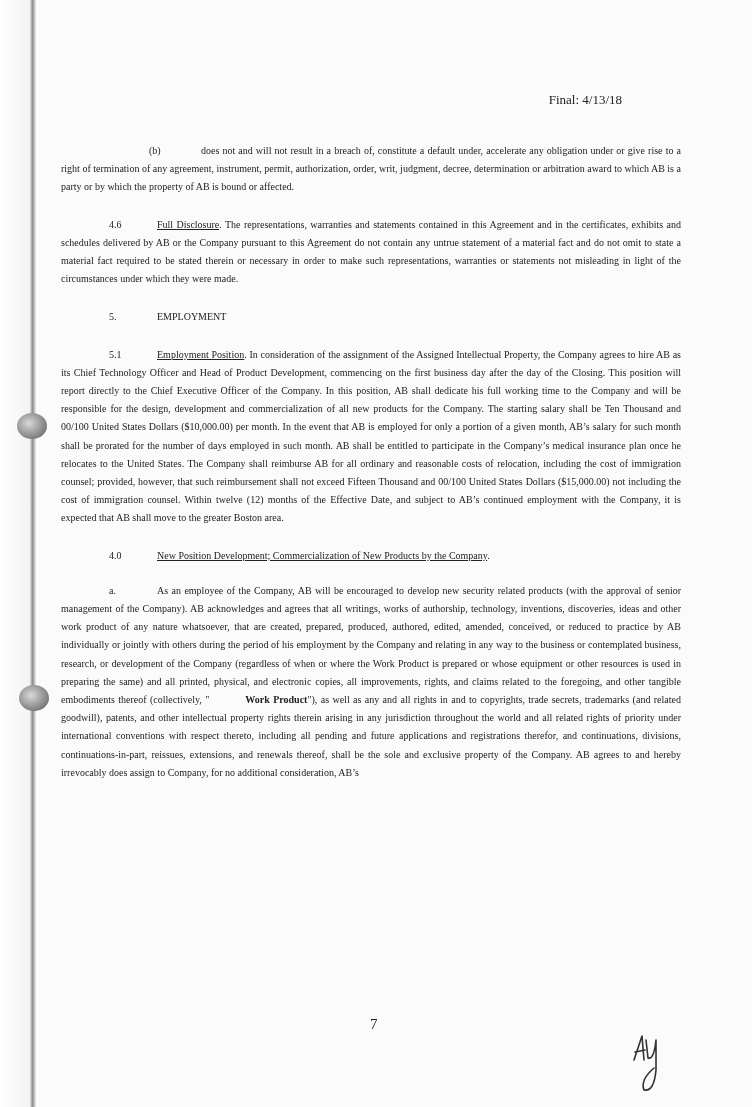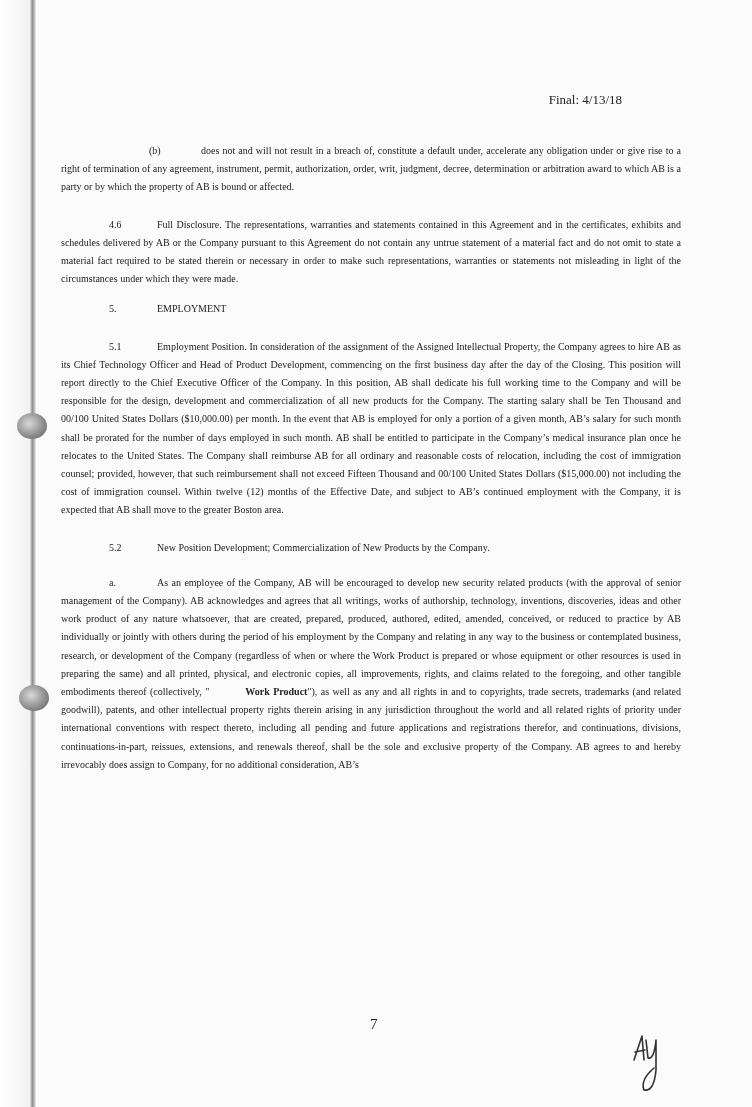--- a/index.html
+++ b/index.html
@@ -30,23 +30,23 @@
   }
   .page {
     position: absolute; left: 61px; top: 128px; width: 620px;
     font-size: 10px; line-height: 18.2px;
   }
   p { margin: 0; text-align: justify; }
   .ind { display: inline-block; width: 96px; padding-left: 48px; box-sizing: border-box; }
   .ind.sub { padding-left: 88px; width: 140px; }
   .gap1 { margin-top: 19px; }
   .gap2 { margin-top: 17px; }
-  .u { }
+  .u { text-decoration: underline; }
   .b { font-weight: bold; margin-left: 36px; }
-  .sec-head { margin-top: 12px; }
+  .sec-head { margin-top: 20px; }
   .page-num {
     position: absolute; left: 370px; top: 1016px; font-size: 15px;
   }
   .initials {
     position: absolute; left: 630px; top: 1030px; width: 34px; height: 64px;
   }
 </style>
 </head>
 <body>
 
@@ -69,21 +69,21 @@
 
   <p class="sec-head">
     <span class="ind">5.</span><span>EMPLOYMENT</span>
   </p>
 
   <p class="gap1">
     <span class="ind">5.1</span><span class="u">Employment Position</span><span>. In consideration of the assignment of the Assigned Intellectual Property, the Company agrees to hire AB as its Chief Technology Officer and Head of Product Development, commencing on the first business day after the day of the Closing. This position will report directly to the Chief Executive Officer of the Company. In this position, AB shall dedicate his full working time to the Company and will be responsible for the design, development and commercialization of all new products for the Company. The starting salary shall be Ten Thousand and 00/100 United States Dollars ($10,000.00) per month. In the event that AB is employed for only a portion of a given month, AB’s salary for such month shall be prorated for the number of days employed in such month. AB shall be entitled to participate in the Company’s medical insurance plan once he relocates to the United States. The Company shall reimburse AB for all ordinary and reasonable costs of relocation, including the cost of immigration counsel; provided, however, that such reimbursement shall not exceed Fifteen Thousand and 00/100 United States Dollars ($15,000.00) not including the cost of immigration counsel. Within twelve (12) months of the Effective Date, and subject to AB’s continued employment with the Company, it is expected that AB shall move to the greater Boston area.</span>
   </p>
 
   <p class="gap1">
-    <span class="ind">5.2</span><span class="u">New Position Development; Commercialization of New Products by the Company</span><span>.</span>
+    <span class="ind">4.0</span><span class="u">New Position Development; Commercialization of New Products by the Company</span><span>.</span>
   </p>
 
   <p class="gap2">
     <span class="ind">a.</span><span>As an employee of the Company, AB will be encouraged to develop new security related products (with the approval of senior management of the Company). AB acknowledges and agrees that all writings, works of authorship, technology, inventions, discoveries, ideas and other work product of any nature whatsoever, that are created, prepared, produced, authored, edited, amended, conceived, or reduced to practice by AB individually or jointly with others during the period of his employment by the Company and relating in any way to the business or contemplated business, research, or development of the Company (regardless of when or where the Work Product is prepared or whose equipment or other resources is used in preparing the same) and all printed, physical, and electronic copies, all improvements, rights, and claims related to the foregoing, and other tangible embodiments thereof (collectively, "</span><span class="b">Work Product</span><span>"), as well as any and all rights in and to copyrights, trade secrets, trademarks (and related goodwill), patents, and other intellectual property rights therein arising in any jurisdiction throughout the world and all related rights of priority under international conventions with respect thereto, including all pending and future applications and registrations therefor, and continuations, divisions, continuations-in-part, reissues, extensions, and renewals thereof, shall be the sole and exclusive property of the Company. AB agrees to and hereby irrevocably does assign to Company, for no additional consideration, AB’s</span>
   </p>
 </div>
 
 <div class="page-num">7</div>
 
 <svg class="initials" viewBox="0 0 34 64">

